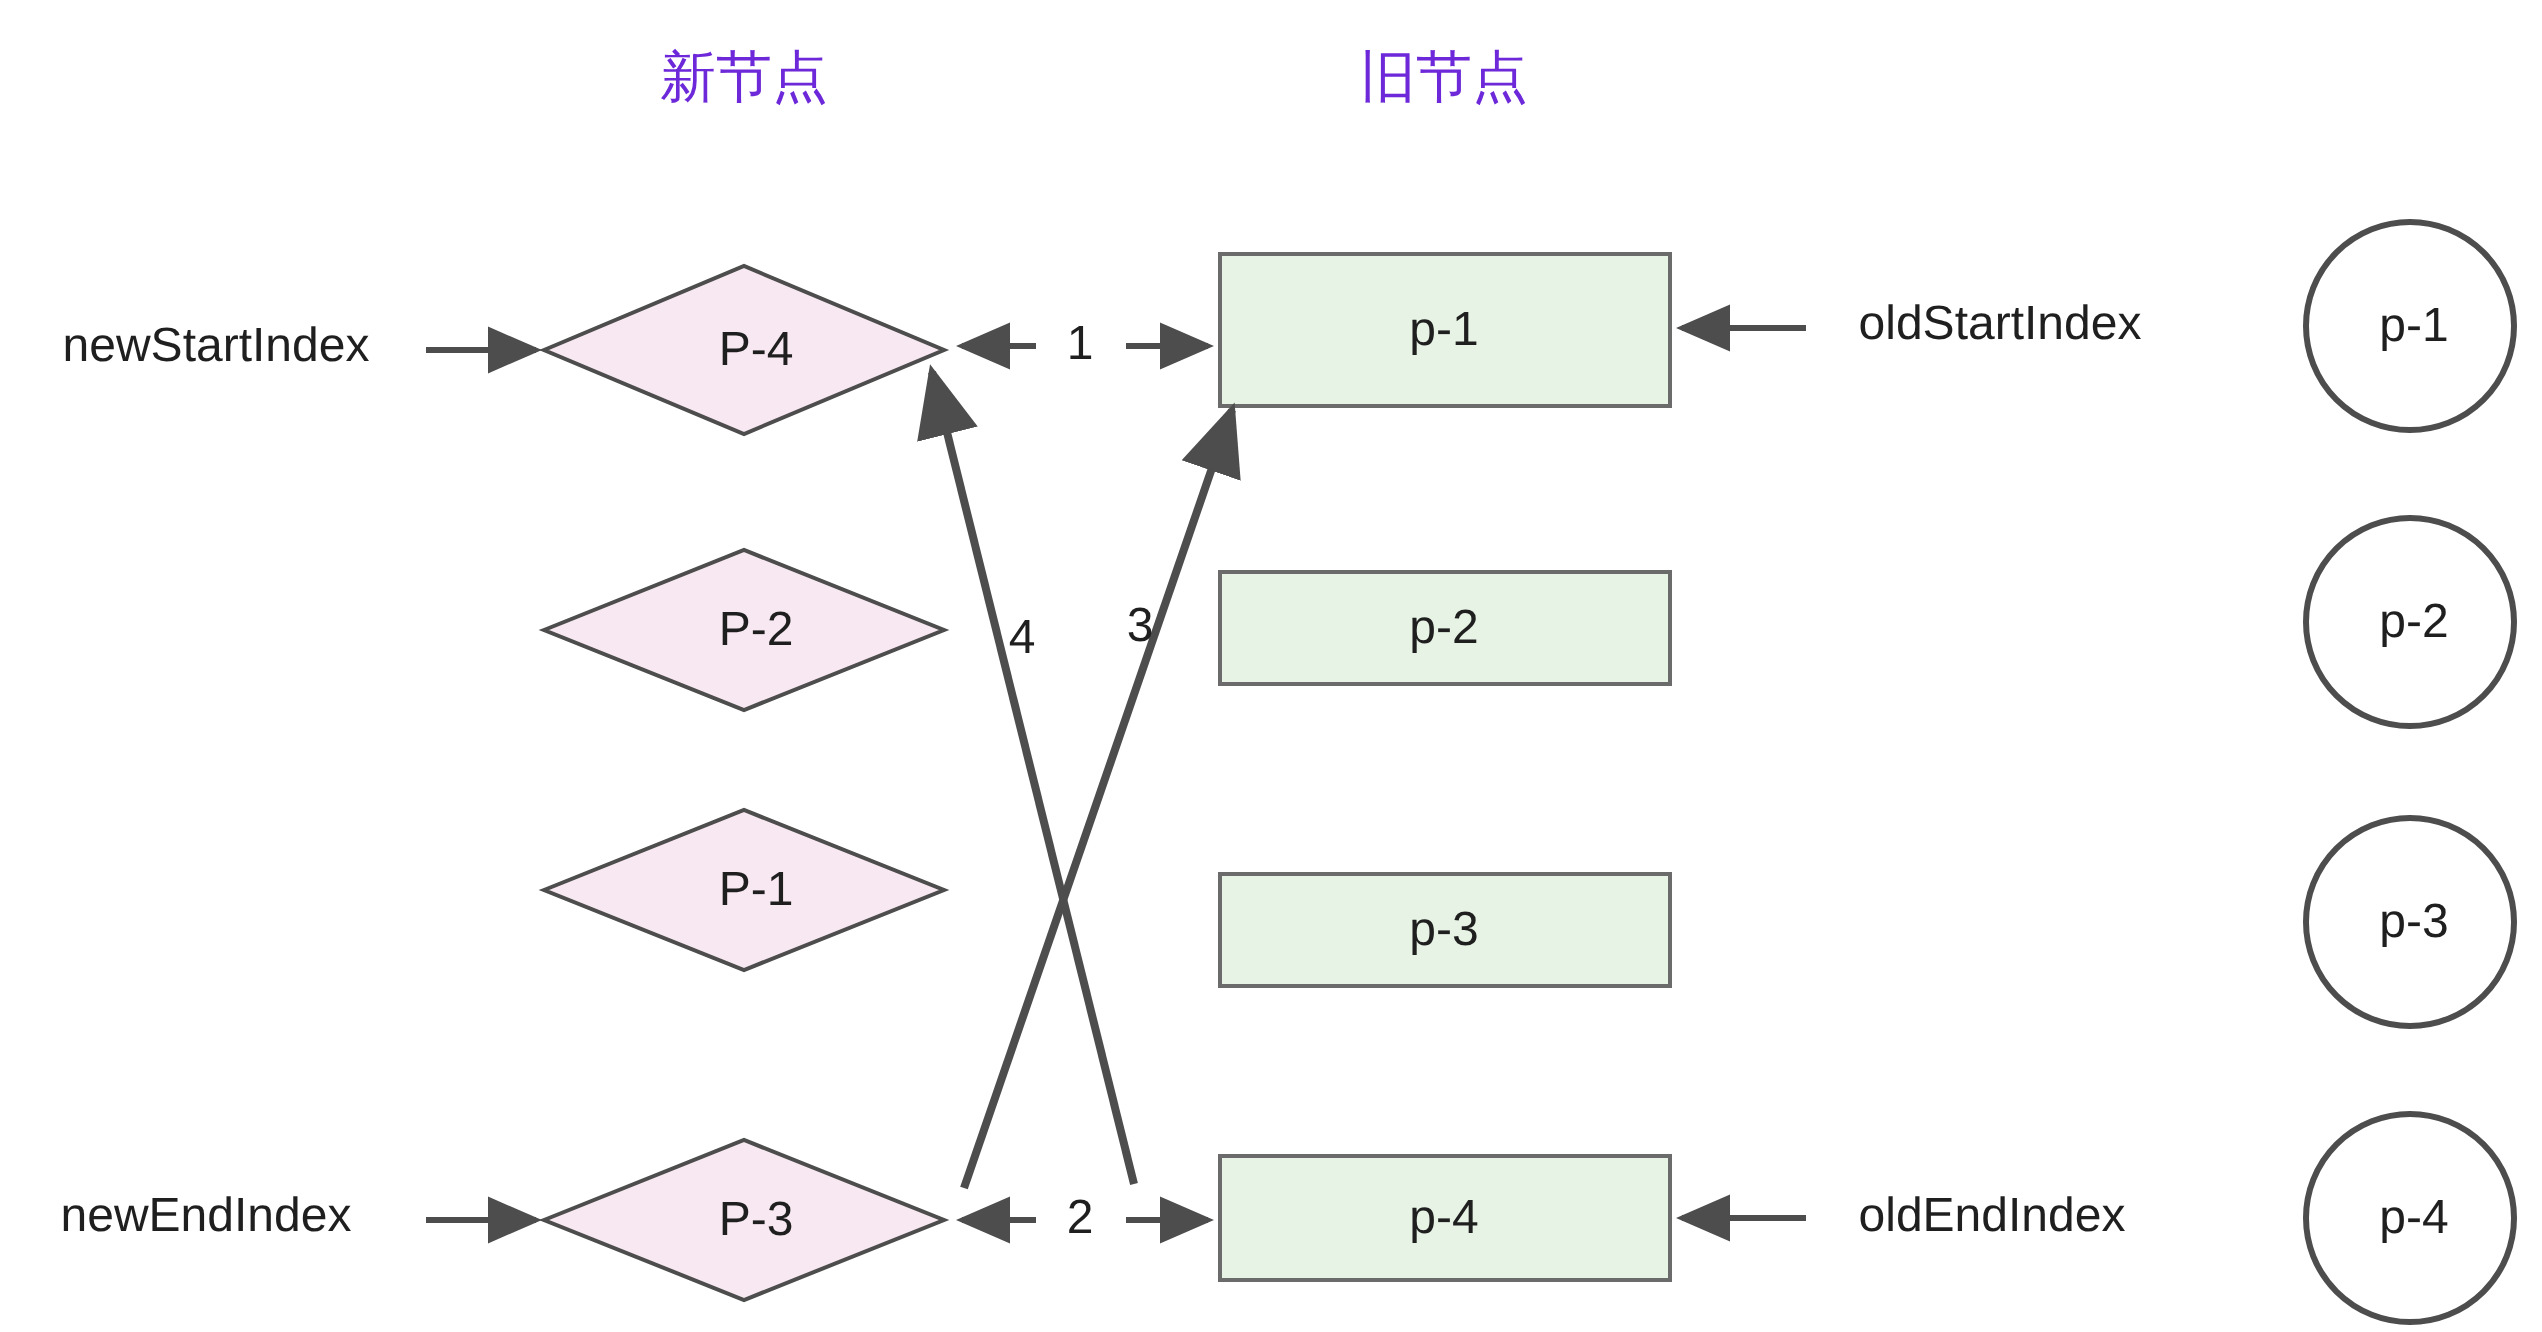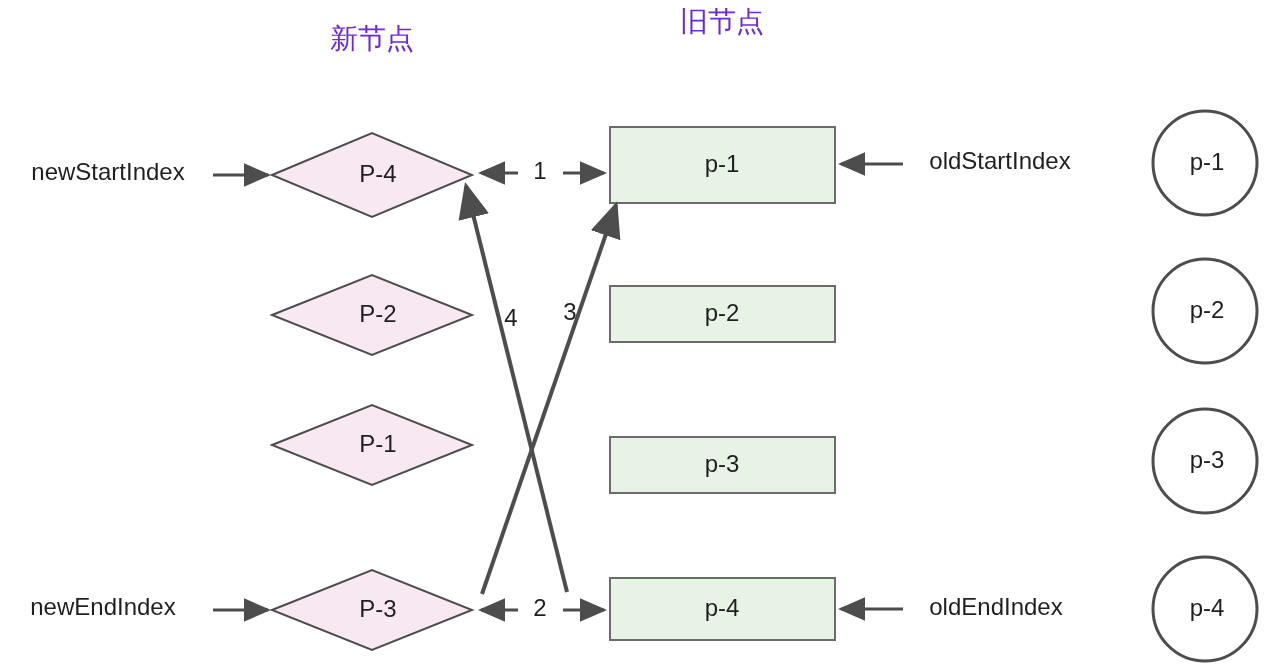--- a/index.html
+++ b/index.html
@@ -54,21 +54,21 @@
     dominant-baseline: middle;
     font-family: "Liberation Sans", "DejaVu Sans", sans-serif;
   }
 </style>
 </head>
 <body>
 
 <div id="canvas">
 
   <div class="col-header" style="left:372px; top:20px;">新节点</div>
-  <div class="col-header" style="left:722px; top:3px;">旧节点</div>
+  <div class="col-header" style="left:722px; top:20px;">旧节点</div>
 
   <svg id="diagram-svg" viewBox="0 0 1271 666">
     <defs>
       <marker id="arrowhead" markerWidth="9" markerHeight="9" refX="8" refY="4.5" orient="auto" markerUnits="strokeWidth">
         <path d="M0,0.6 L9,4.5 L0,8.4 Z" fill="#4d4d4d"></path>
       </marker>
     </defs>
 
     <g>
       <polygon points="272,175 372,133 472,175 372,217" fill="#f8e8f1" stroke="#4d4d4d" stroke-width="2"></polygon>

